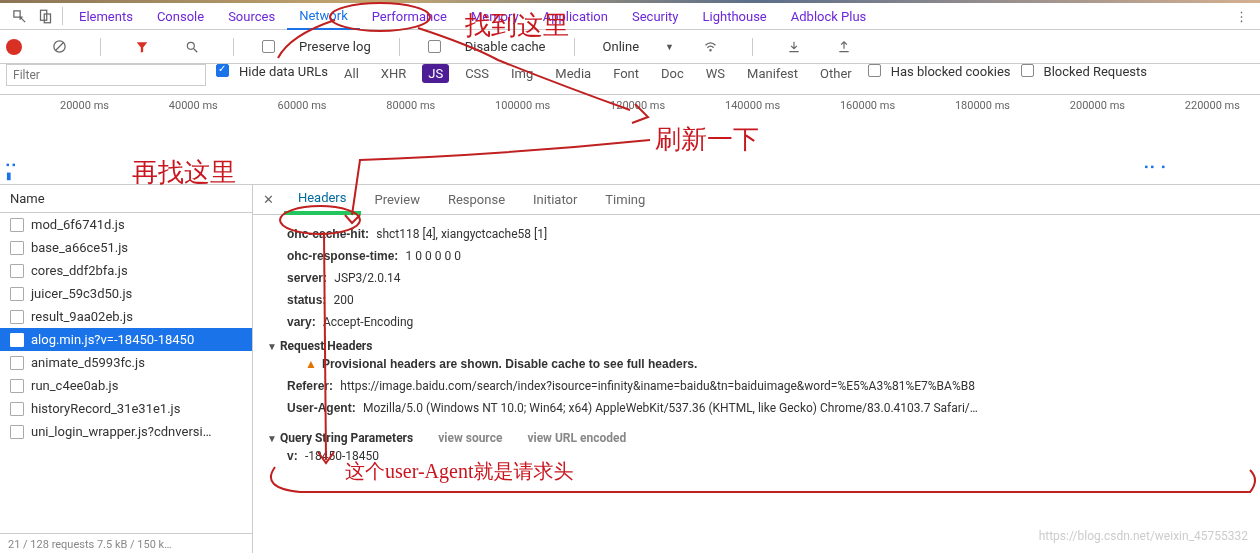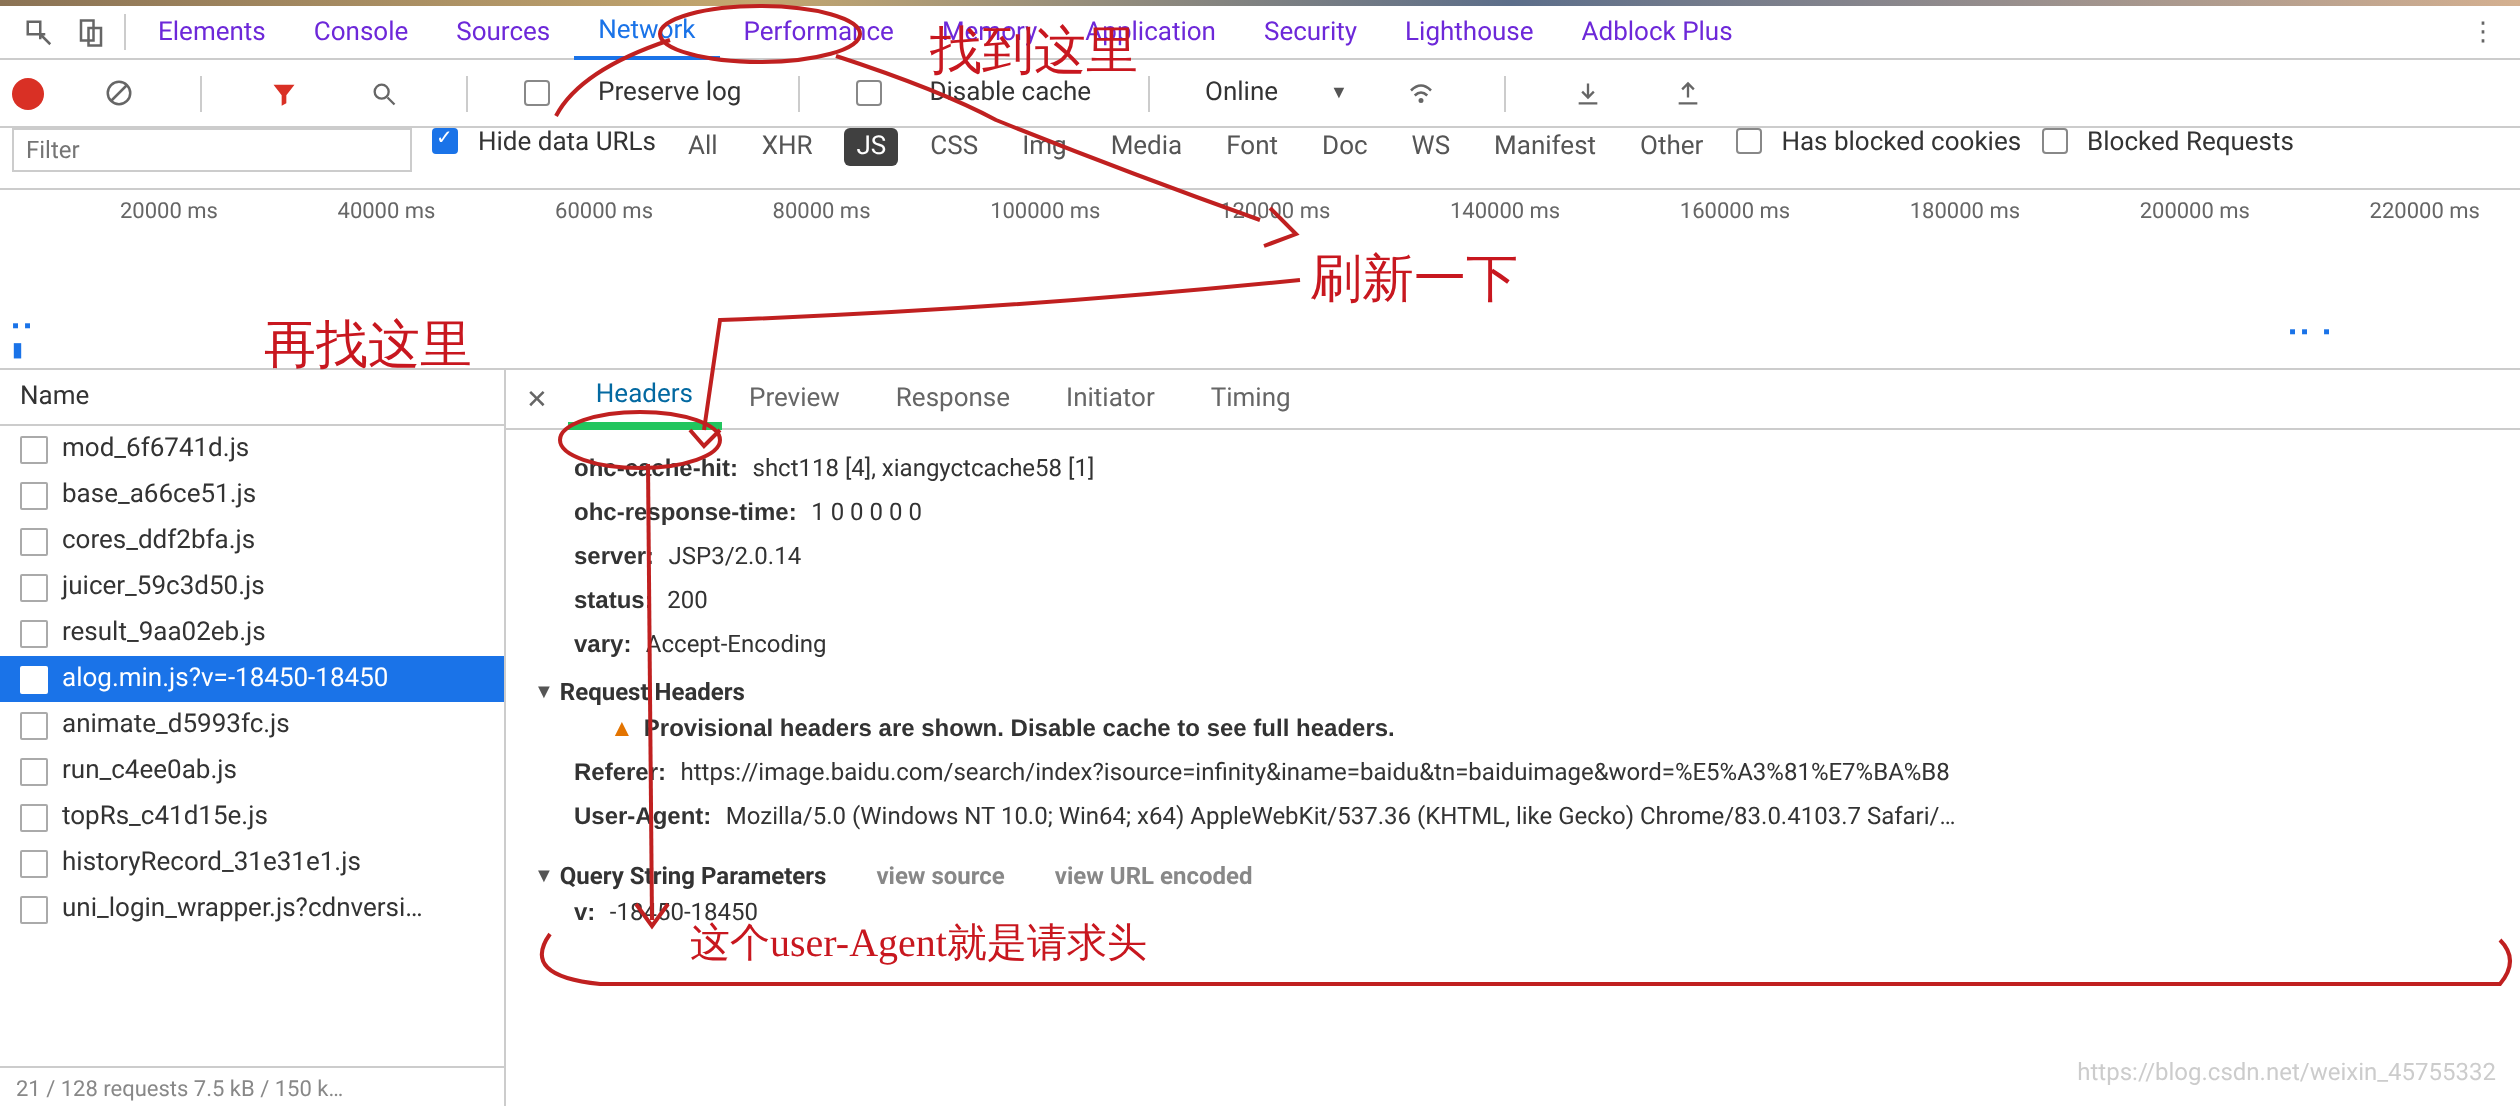--- a/index.html
+++ b/index.html
@@ -19,21 +19,21 @@
 .divider { width: 1px; height: 18px; background: #ccc; margin: 0 4px; }
 .funnel { color: #d93025; }
 .chk { width: 13px; height: 13px; border: 1px solid #888; border-radius: 2px; }
 .dropdown-arrow { font-size: 9px; color: #555; margin-left: 2px; }
 
 .filterbar { display: flex; align-items: flex-start; height: 31px; border-bottom: 1px solid #ccc; padding: 0 6px; gap: 10px; }
 .filter-input { width: 200px; height: 22px; border: 1px solid #ccc; padding: 0 6px; font-size: 12px; color: #888; }
 .checked { background: #1a73e8; border-color: #1a73e8; position: relative; }
 .checked::after { content: "✓"; color: #fff; font-size: 10px; position: absolute; top: -2px; left: 1px; }
 .ftype { padding: 2px 6px; color: #555; cursor: pointer; }
-.ftype.sel { background: #404040; color: #fff; border-radius: 3px; }
+.ftype.sel { background: #4c1d95; color: #fff; border-radius: 3px; }
 
 .timeline { height: 90px; border-bottom: 1px solid #ccc; position: relative; padding-top: 4px; }
 .tl-labels { display: flex; justify-content: space-between; font-size: 11px; color: #666; padding: 0 20px 0 60px; }
 .tl-body { height: 70px; position: relative; }
 .tl-marks { position: absolute; left: 6px; bottom: 1px; font-size: 10px; color: #1a73e8; }
 .tl-marks2 { position: absolute; right: 95px; bottom: 10px; font-size: 10px; color: #1a73e8; }
 
 .content { display: flex; height: 370px; }
 .sidebar { width: 253px; border-right: 1px solid #ccc; display: flex; flex-direction: column; }
 .name-header { padding: 6px 10px; border-bottom: 1px solid #ccc; color: #333; }
@@ -217,24 +217,20 @@
           <div class="file-icon"></div>
           <span>alog.min.js?v=-18450-18450</span>
         </div>
         <div class="file-row">
           <div class="file-icon"></div>
           <span>animate_d5993fc.js</span>
         </div>
         <div class="file-row">
           <div class="file-icon"></div>
           <span>run_c4ee0ab.js</span>
-        </div>
-        <div class="file-row">
-          <div class="file-icon"></div>
-          <span>topRs_c41d15e.js</span>
         </div>
         <div class="file-row">
           <div class="file-icon"></div>
           <span>historyRecord_31e31e1.js</span>
         </div>
         <div class="file-row">
           <div class="file-icon"></div>
           <span>uni_login_wrapper.js?cdnversi…</span>
         </div>
       </div>

